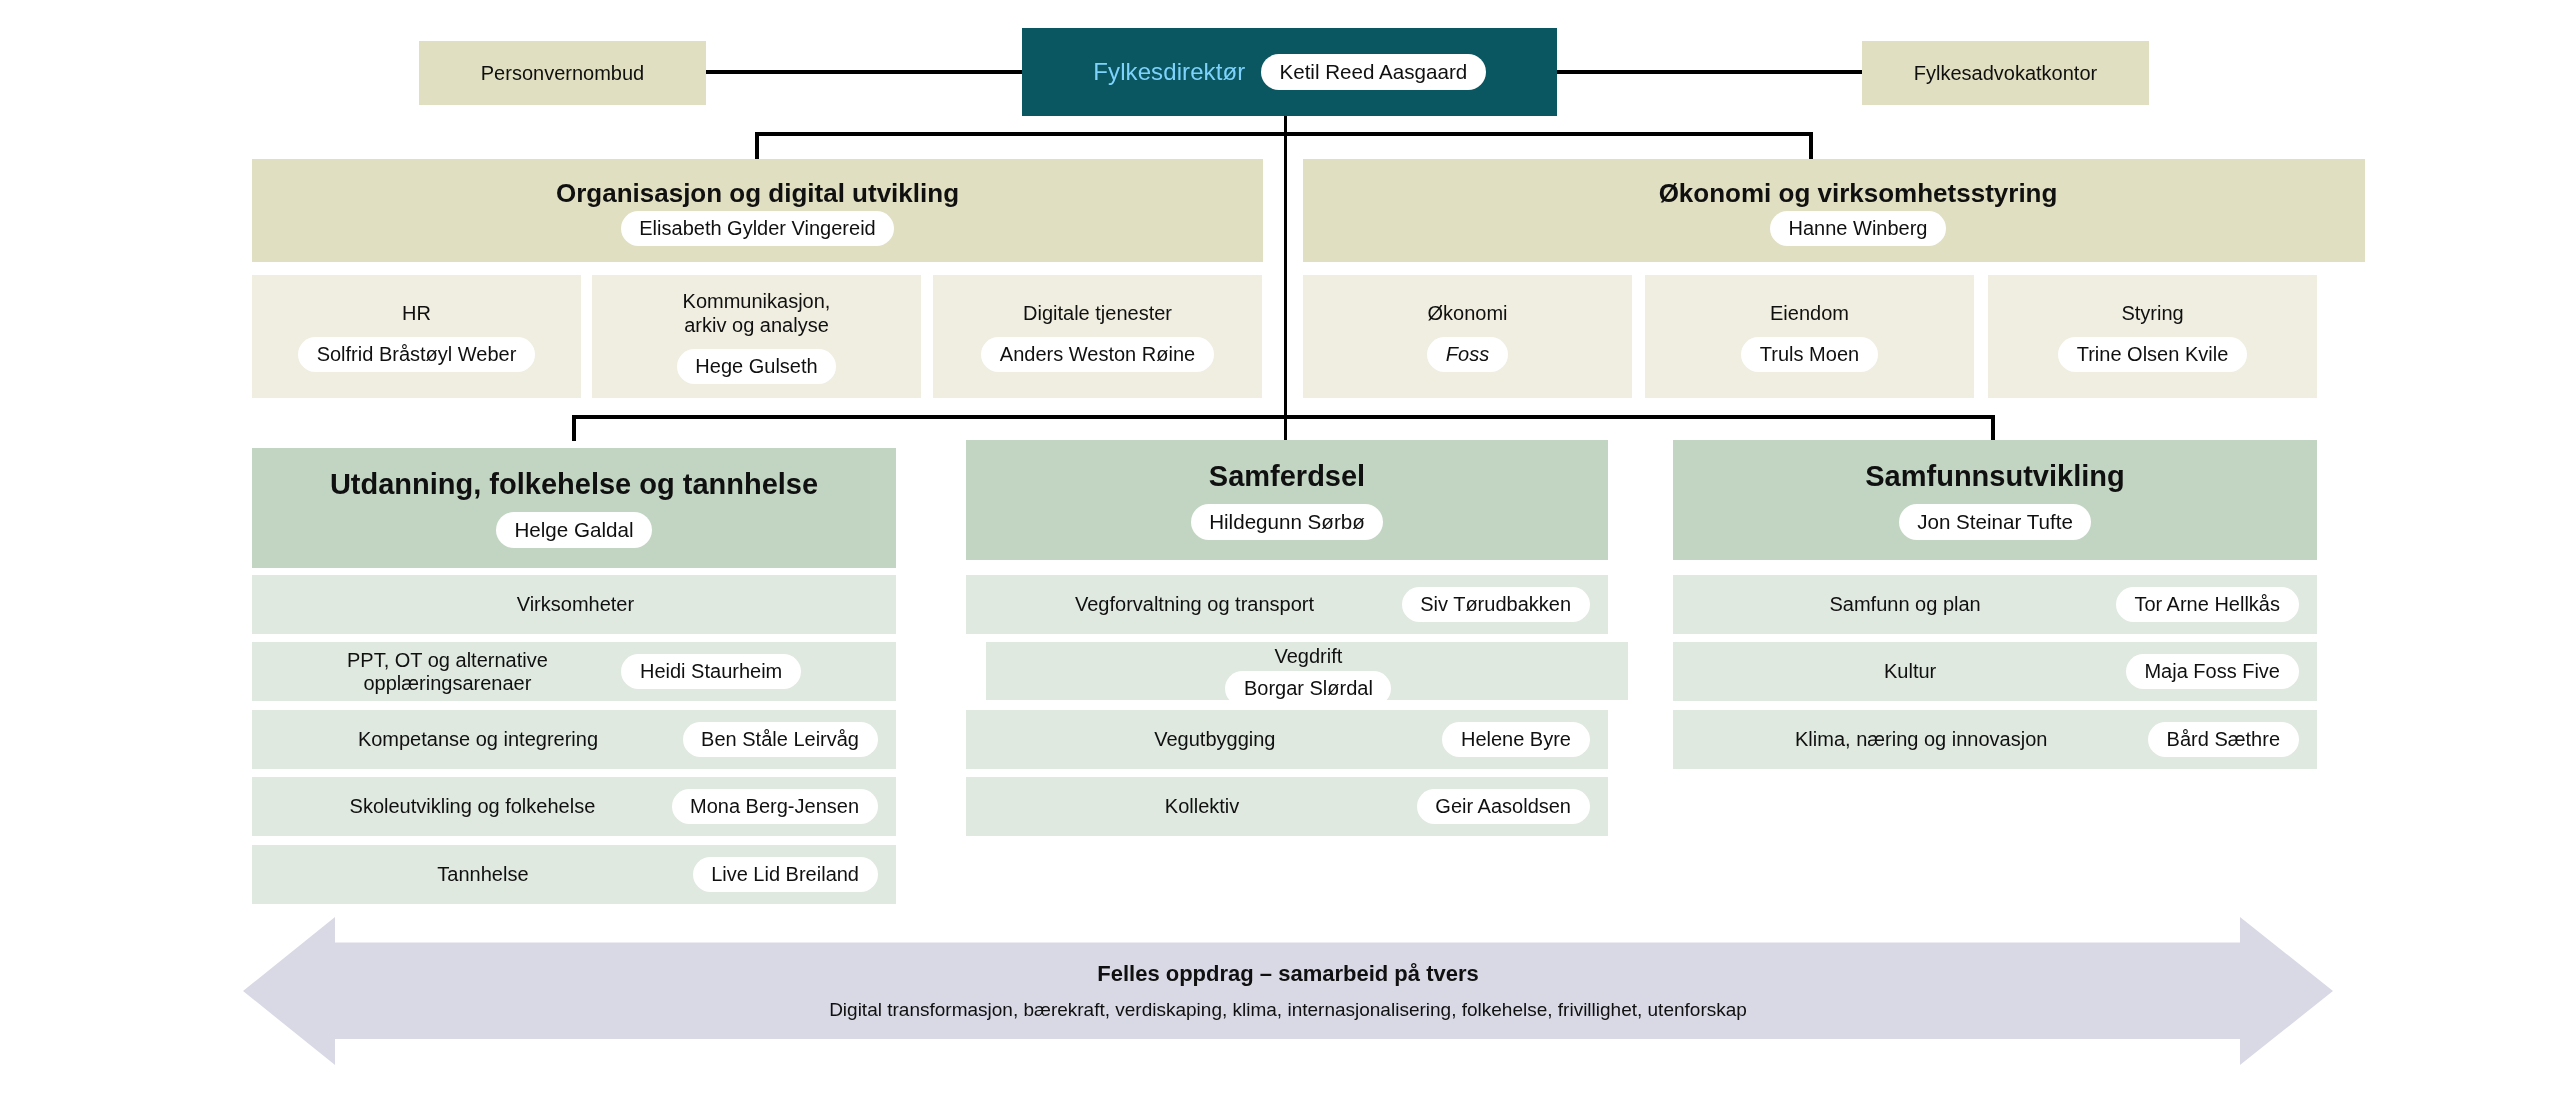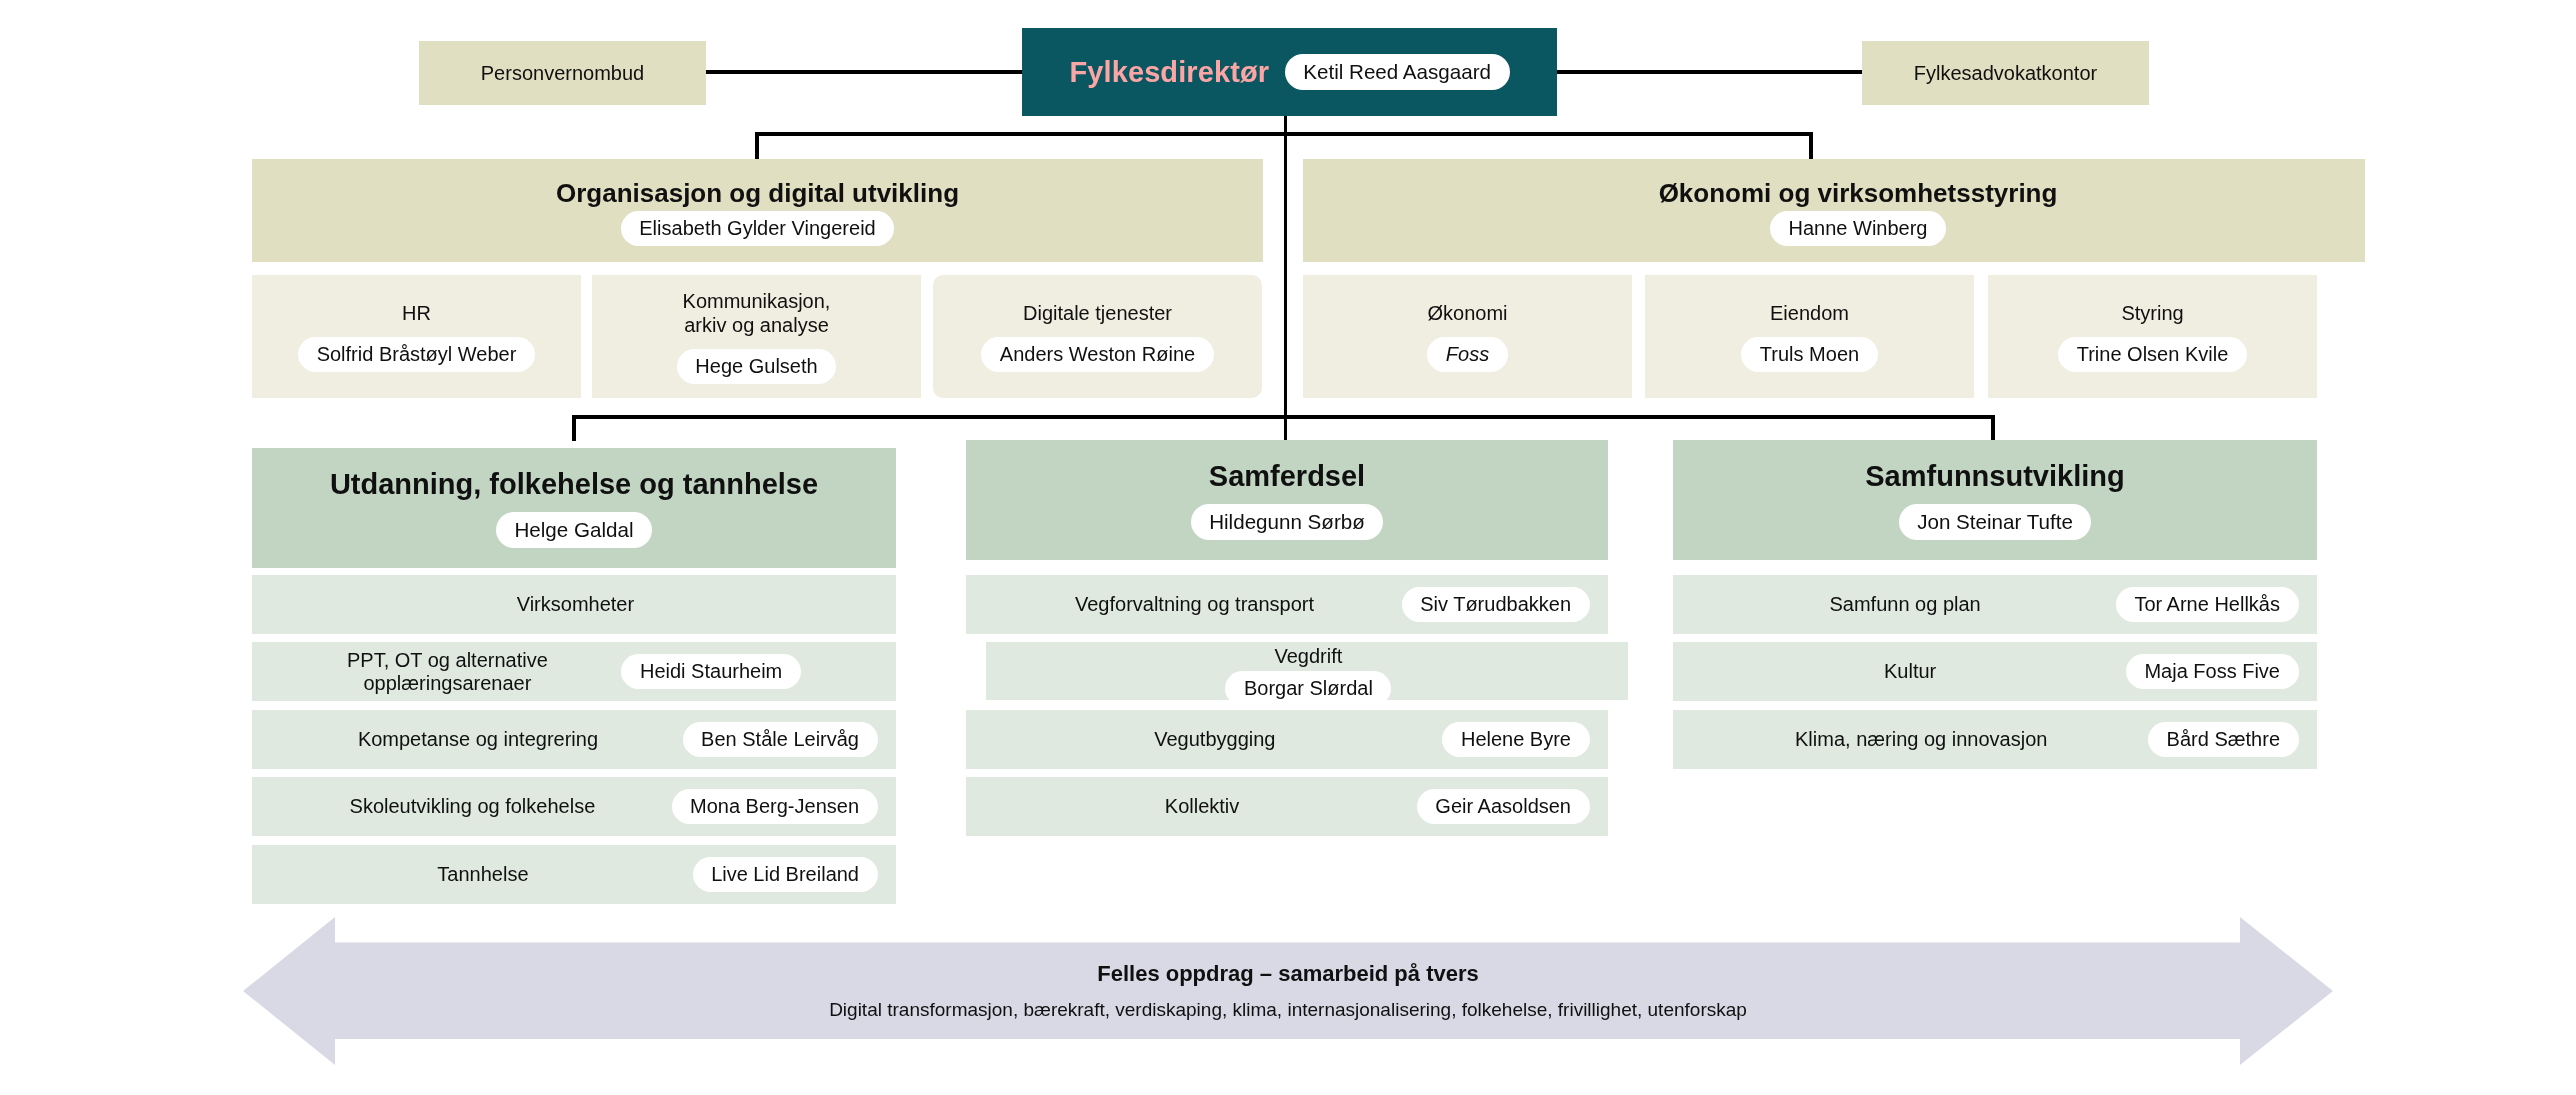--- a/index.html
+++ b/index.html
@@ -4,21 +4,21 @@
 <style>
   html,body{margin:0;padding:0;background:#ffffff;}
   .canvas{
     position:relative;width:2576px;height:1096px;background:#ffffff;
     font-family:"Liberation Sans","DejaVu Sans",sans-serif;color:#101010;
     overflow:hidden;
   }
   .box{position:absolute;display:flex;align-items:center;justify-content:center;text-align:center;}
   .side-box{background:#e1dfc2;font-size:20px;font-weight:500;}
   .director{background:#0a5661;flex-direction:row;gap:15.6px;}
-  .director-title{color:#fca5a5;font-weight:700;font-size:29px;letter-spacing:0.1px;}
+  .director-title{color:#7dd3fc;font-weight:400;font-size:24px;letter-spacing:0.1px;}
   .pill{background:#ffffff;border-radius:710px;padding:5px 18.5px;font-size:20px;line-height:1.25;white-space:nowrap;}
   .pill:empty{display:none;}
   .pill.vacant{font-style:italic;}
   .staff-header{background:#e1dfc2;flex-direction:column;gap:2px;padding-top:2.8px;}
   .staff-header .hdr-title{font-size:26px;font-weight:700;}
   .unit{background:#f0eee1;flex-direction:column;gap:11.4px;padding:7.1px 10px;box-sizing:border-box;}
   .unit .unit-title{font-size:20px;line-height:1.2;white-space:pre-line;}
   .division-header{background:#c2d5c3;flex-direction:column;gap:11.4px;}
   .division-header .hdr-title{font-size:29px;font-weight:700;}
   .division-header .pill{font-size:20.6px;}
@@ -73,21 +73,21 @@
 
   <div class="box unit" style="left:252px;top:275px;width:329px;height:123px;">
     <span class="unit-title">HR</span>
     <span class="pill">Solfrid Bråstøyl Weber</span>
   </div>
   <div class="box unit" style="left:592px;top:275px;width:329px;height:123px;">
     <span class="unit-title">Kommunikasjon,
 arkiv og analyse</span>
     <span class="pill">Hege Gulseth</span>
   </div>
-  <div class="box unit" style="left:933px;top:275px;width:329px;height:123px;border-radius:10px;">
+  <div class="box unit" style="left:933px;top:275px;width:329px;height:123px;">
     <span class="unit-title">Digitale tjenester</span>
     <span class="pill">Anders Weston Røine</span>
   </div>
 
   <div class="box unit" style="left:1303px;top:275px;width:329px;height:123px;">
     <span class="unit-title">Økonomi</span>
     <span class="pill vacant">Foss</span>
   </div>
   <div class="box unit" style="left:1645px;top:275px;width:329px;height:123px;">
     <span class="unit-title">Eiendom</span>

